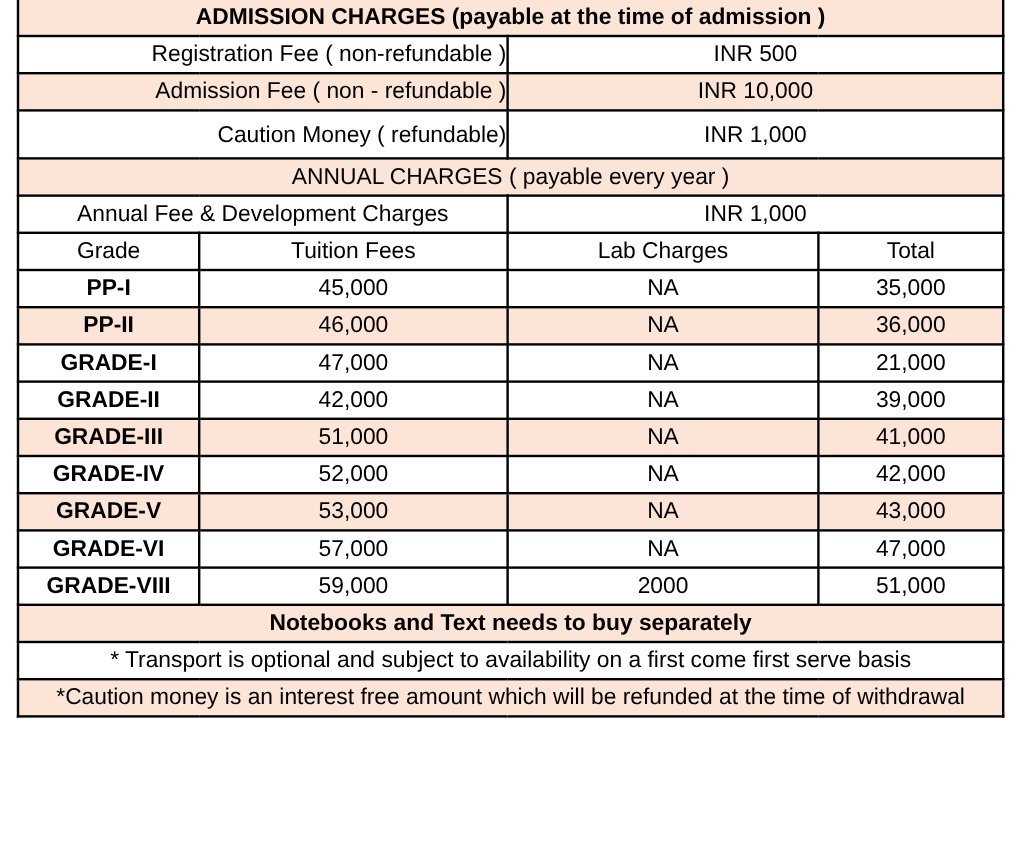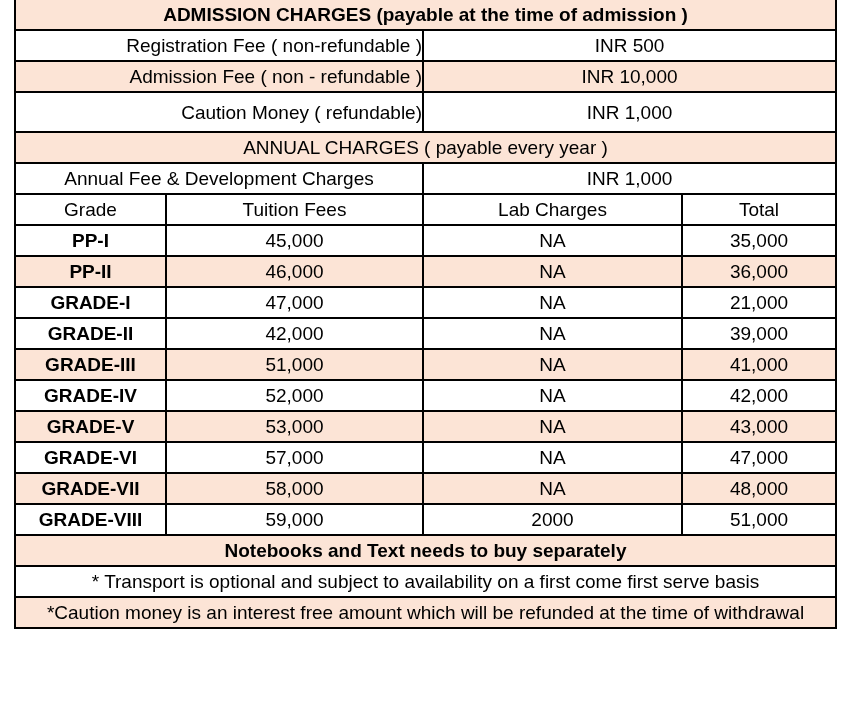--- a/index.html
+++ b/index.html
@@ -99,26 +99,20 @@
       <td class="num peach">53,000</td>
       <td class="num peach">NA</td>
       <td class="num peach">43,000</td>
     </tr>
     <tr class="r30">
       <td class="gradecell">GRADE-VI</td>
       <td class="num">57,000</td>
       <td class="num">NA</td>
       <td class="num">47,000</td>
     </tr>
-    <tr class="peach r30">
-      <td class="gradecell peach">GRADE-VII</td>
-      <td class="num peach">58,000</td>
-      <td class="num peach">NA</td>
-      <td class="num peach">48,000</td>
-    </tr>
     <tr class="r30">
       <td class="gradecell">GRADE-VIII</td>
       <td class="num">59,000</td>
       <td class="num">2000</td>
       <td class="num">51,000</td>
     </tr>
 
     <tr class="peach r30">
       <td colspan="4" class="center bold peach">Notebooks and Text needs to buy separately</td>
     </tr>

